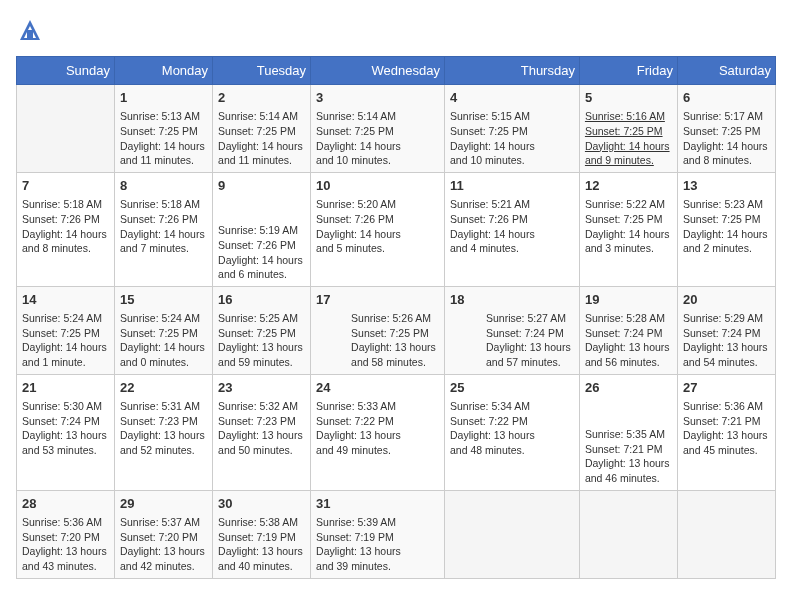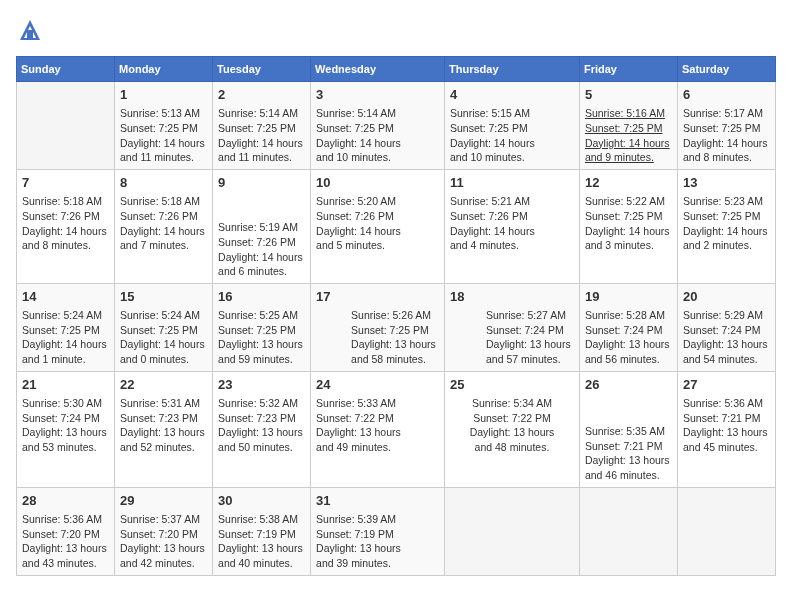--- a/index.html
+++ b/index.html
@@ -46,23 +46,23 @@
     }
     table {
       width: 100%;
       border-collapse: collapse;
       font-size: 11px;
     }
     thead tr th {
       background: #4472c4;
       color: #fff;
       padding: 6px 4px;
-      text-align: left;
-      font-size: 11px;
-      font-weight: bold;
+      text-align: right;
+      font-size: 13px;
+      font-weight: normal;
       border: 1px solid #3a65b0;
     }
     tbody tr td {
       border: 1px solid #ccc;
       vertical-align: top;
       padding: 4px 5px;
       min-height: 80px;
       color: #333;
       line-height: 1.4;
     }
@@ -291,21 +291,21 @@
         </td>
         <td>
           <span class="day-num">24</span>
           <div class="cell-content" style="white-space: pre-line;">Sunrise: 5:33 AM
 Sunset: 7:22 PM
 Daylight: 13 hours
 and 49 minutes.</div>
         </td>
         <td>
           <span class="day-num">25</span>
-          <div class="cell-content" style="white-space: pre-line; text-align: center;">Sunrise: 5:34 AM
+          <div class="cell-content" style="white-space: pre-line;">Sunrise: 5:34 AM
 Sunset: 7:22 PM
 Daylight: 13 hours
 and 48 minutes.</div>
         </td>
         <td>
           <span class="day-num">26</span>
           <div class="cell-content" style="white-space: pre-line; margin-top: 30px;">Sunrise: 5:35 AM
 Sunset: 7:21 PM
 Daylight: 13 hours
 and 46 minutes.</div>

